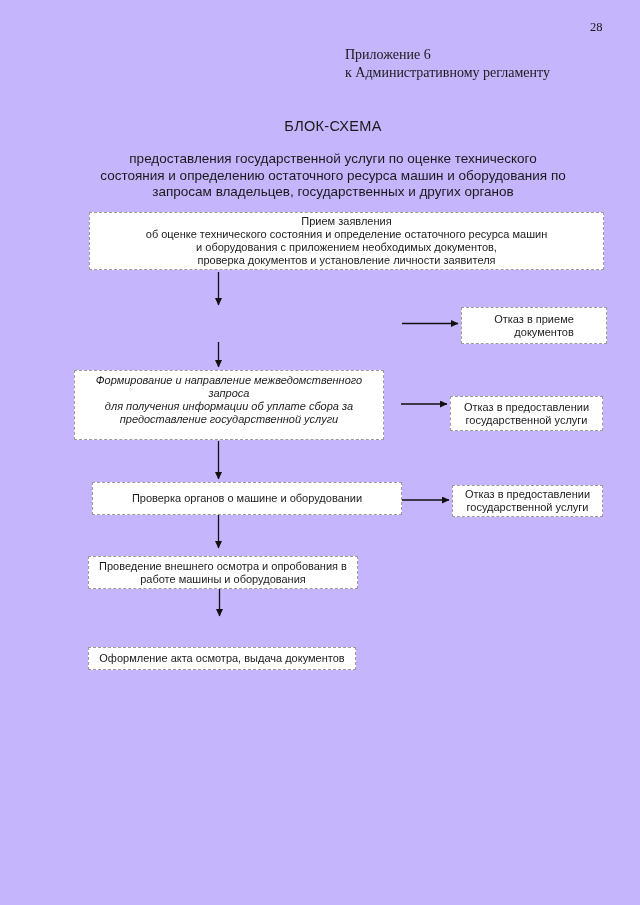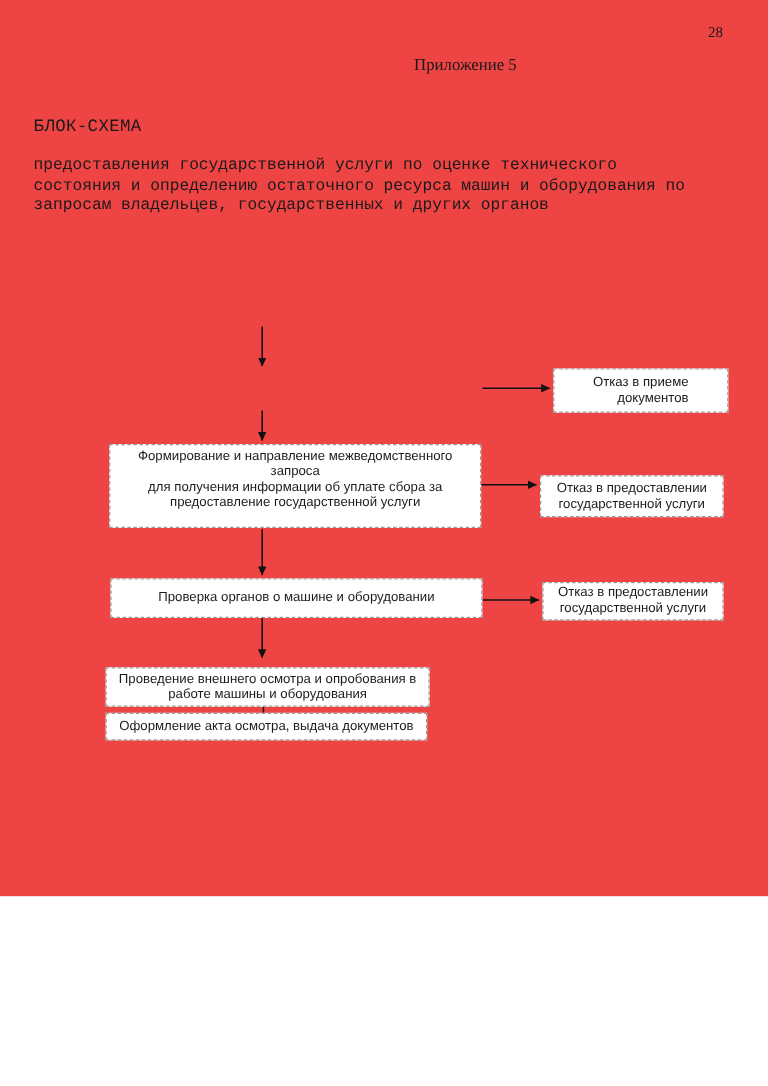--- a/index.html
+++ b/index.html
@@ -3,22 +3,22 @@
 <meta charset="utf-8">
 <style>
   html, body {
     margin: 0;
     padding: 0;
     background: #ffffff;
   }
   #page {
     position: relative;
     width: 640px;
-    height: 747px;
-    background: #ef4444;
+    height: 905px;
+    background: #c4b5fd;
     overflow: hidden;
     font-family: "Liberation Serif", serif;
     color: #1a1a1a;
   }
   .page-number {
     position: absolute;
     left: 590px;
     top: 20px;
     font-size: 12.5px;
     font-family: "Liberation Serif", serif;
@@ -27,23 +27,24 @@
     position: absolute;
     left: 345px;
     top: 46px;
     font-size: 14px;
     line-height: 18px;
     font-family: "Liberation Serif", serif;
   }
   .title-block {
     position: absolute;
     left: 28px;
-    top: 98px;
+    top: 118px;
     width: 610px;
-    font-family: Liberation Mono, monospace;
+    text-align: center;
+    font-family: Liberation Sans, sans-serif;
   }
   .title-heading {
     font-size: 14.5px;
     line-height: 17px;
     letter-spacing: 0.3px;
   }
   .title-subtitle {
     margin-top: 16px;
     font-size: 13.5px;
     line-height: 16.5px;
@@ -77,21 +78,22 @@
   }
 </style>
 </head>
 <body>
 
 <div id="page">
 
   <div class="page-number">28</div>
 
   <div class="appendix">
-    <div>Приложение 5</div>
+    <div>Приложение 6</div>
+    <div>к Административному регламенту</div>
   </div>
 
   <div class="title-block">
     <div class="title-heading">БЛОК-СХЕМА</div>
     <div class="title-subtitle">предоставления государственной услуги по оценке технического
 состояния и определению остаточного ресурса машин и оборудования по
 запросам владельцев, государственных и других органов</div>
   </div>
 
   <svg class="arrows" width="640" height="905" viewBox="0 0 640 905" aria-hidden="true">
@@ -103,35 +105,39 @@
     <line x1="218.5" y1="272" x2="218.5" y2="305" stroke="#111111" stroke-width="1.3" marker-end="url(#ah)"></line>
     <line x1="218.5" y1="342" x2="218.5" y2="367" stroke="#111111" stroke-width="1.3" marker-end="url(#ah)"></line>
     <line x1="218.5" y1="441" x2="218.5" y2="479" stroke="#111111" stroke-width="1.3" marker-end="url(#ah)"></line>
     <line x1="218.5" y1="515" x2="218.5" y2="548" stroke="#111111" stroke-width="1.3" marker-end="url(#ah)"></line>
     <line x1="219.5" y1="583" x2="219.5" y2="616" stroke="#111111" stroke-width="1.3" marker-end="url(#ah)"></line>
     <line x1="402" y1="323.5" x2="458" y2="323.5" stroke="#111111" stroke-width="1.3" marker-end="url(#ah)"></line>
     <line x1="401" y1="404" x2="447" y2="404" stroke="#111111" stroke-width="1.3" marker-end="url(#ah)"></line>
     <line x1="402" y1="500" x2="449" y2="500" stroke="#111111" stroke-width="1.3" marker-end="url(#ah)"></line>
   </svg>
 
+  <div class="fc-box" style="left:89px; top:212px; width:515px; height:58px;">Прием заявления
+об оценке технического состояния и определение остаточного ресурса машин
+и оборудования с приложением необходимых документов,
+проверка документов и установление личности заявителя</div>
 
 
   <div class="fc-box" style="left:461px; top:307px; width:146px; height:37px;text-align:right;">Отказ в приеме
 документов</div>
 
-  <div class="fc-box top-aligned" style="left:91px; top:370px; width:310px; height:70px;">Формирование и направление межведомственного запроса
+  <div class="fc-box top-aligned" style="left:74px; top:370px; width:310px; height:70px;font-style:italic;">Формирование и направление межведомственного запроса
 для получения информации об уплате сбора за
 предоставление государственной услуги</div>
 
   <div class="fc-box" style="left:450px; top:396px; width:153px; height:35px;">Отказ в предоставлении
 государственной услуги</div>
 
   <div class="fc-box" style="left:92px; top:482px; width:310px; height:33px;">Проверка органов о машине и оборудовании</div>
 
   <div class="fc-box" style="left:452px; top:485px; width:151px; height:32px;">Отказ в предоставлении
 государственной услуги</div>
 
   <div class="fc-box" style="left:88px; top:556px; width:270px; height:33px;text-align:center;">Проведение внешнего осмотра и опробования в
 работе машины и оборудования</div>
 
-  <div class="fc-box" style="left:88px; top:594px; width:268px; height:23px;text-align:right;">Оформление акта осмотра, выдача документов</div>
+  <div class="fc-box" style="left:88px; top:647px; width:268px; height:23px;text-align:right;">Оформление акта осмотра, выдача документов</div>
 
 </div>
 
 </body></html>

